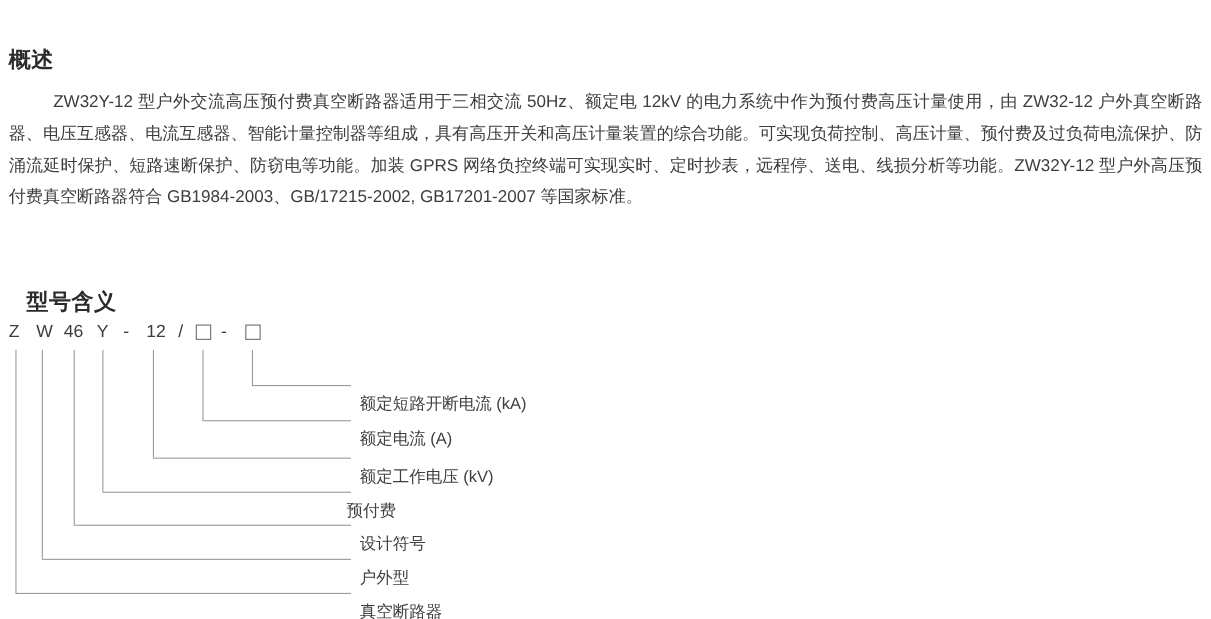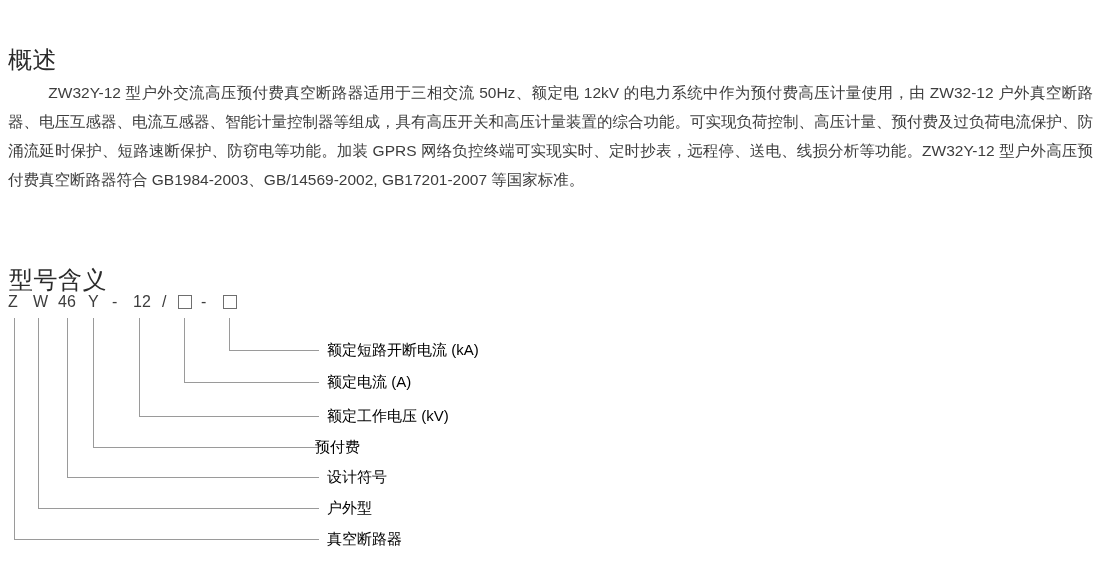--- a/index.html
+++ b/index.html
@@ -15,27 +15,27 @@
     position: relative;
     overflow: hidden;
   }
   .page {
     position: relative;
     width: 1101px;
     height: 563px;
   }
   .section-title {
     position: absolute;
-    font-size: 24px;
-    font-weight: normal;
+    font-size: 20px;
+    font-weight: bold;
     color: #2b2b2b;
     letter-spacing: 0.5px;
   }
   #overview-title { left: 8px; top: 24px; }
-  #model-title { left: 9px; top: 244px; }
+  #model-title { left: 24px; top: 244px; }
 
   .overview-body {
     position: absolute;
     left: 8px;
     top: 62px;
     width: 1085px;
     font-size: 15.5px;
     line-height: 29px;
     color: #3d3d3d;
     text-align: justify;
@@ -73,33 +73,34 @@
   }
   .hline {
     position: absolute;
     height: 1px;
     background: #9a9a9a;
   }
 
   .leg-label {
     position: absolute;
     font-size: 15px;
-    color: #000000;
+    color: #404040;
     white-space: nowrap;
     line-height: 18px;
+    margin-top: 18px;
   }
 </style>
 </head>
 <body>
 
 <div class="page">
 
   <h2 class="section-title" id="overview-title">概述</h2>
 
-  <p class="overview-body">ZW32Y-12 型户外交流高压预付费真空断路器适用于三相交流 50Hz、额定电 12kV 的电力系统中作为预付费高压计量使用，由 ZW32-12 户外真空断路器、电压互感器、电流互感器、智能计量控制器等组成，具有高压开关和高压计量装置的综合功能。可实现负荷控制、高压计量、预付费及过负荷电流保护、防涌流延时保护、短路速断保护、防窃电等功能。加装 GPRS 网络负控终端可实现实时、定时抄表，远程停、送电、线损分析等功能。ZW32Y-12 型户外高压预付费真空断路器符合 GB1984-2003、GB/14569-2002, GB17201-2007 等国家标准。</p>
+  <p class="overview-body">ZW32Y-12 型户外交流高压预付费真空断路器适用于三相交流 50Hz、额定电 12kV 的电力系统中作为预付费高压计量使用，由 ZW32-12 户外真空断路器、电压互感器、电流互感器、智能计量控制器等组成，具有高压开关和高压计量装置的综合功能。可实现负荷控制、高压计量、预付费及过负荷电流保护、防涌流延时保护、短路速断保护、防窃电等功能。加装 GPRS 网络负控终端可实现实时、定时抄表，远程停、送电、线损分析等功能。ZW32Y-12 型户外高压预付费真空断路器符合 GB1984-2003、GB/17215-2002, GB17201-2007 等国家标准。</p>
 
   <h2 class="section-title" id="model-title">型号含义</h2>
 
   <div class="code-row">
     <span class="code-char" style="left:8px;  top:0;">Z</span>
     <span class="code-char" style="left:33px; top:0;">W</span>
     <span class="code-char" style="left:58px; top:0;">46</span>
     <span class="code-char" style="left:88px; top:0;">Y</span>
     <span class="code-char" style="left:112px;top:0;">-</span>
     <span class="code-char" style="left:133px;top:0;text-align:center;">12</span>

